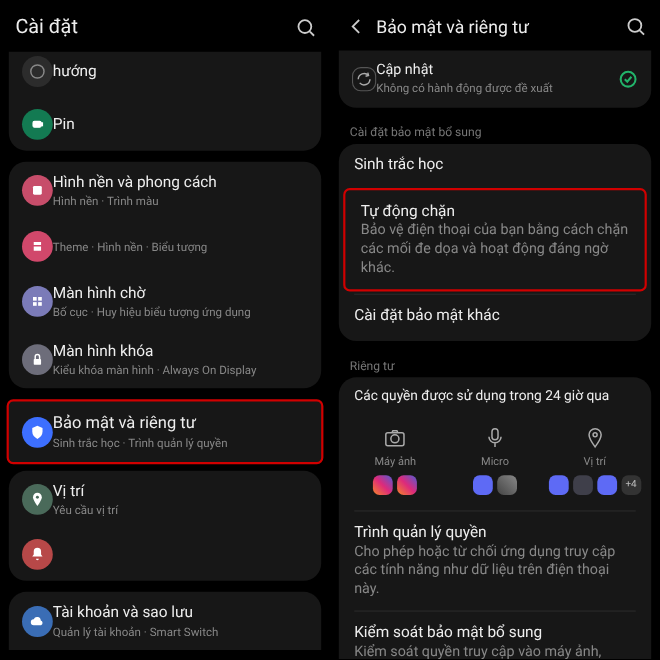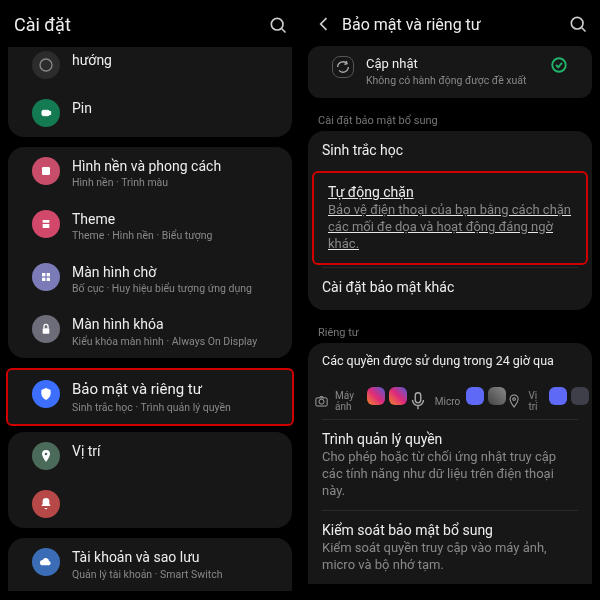--- a/index.html
+++ b/index.html
@@ -34,22 +34,23 @@
   .search-icon { width: 20px; height: 20px; stroke: #ccc; }
   .back-icon { width: 20px; height: 20px; stroke: #ccc; }
   .group {
     background: #171717;
     border-radius: 16px;
     margin: 0 8px 10px 8px;
     overflow: hidden;
   }
   .row {
     display: flex;
-    padding: 10px 24px;
-    gap: 12px;
+    align-items: center;
+    padding: 10px 12px;
+    gap: 0;
   }
   .row .texts { flex: 1; min-width: 0; }
   .row-title { font-size: 14px; color: #eee; line-height: 1.3; }
   .row-sub { font-size: 10.5px; color: #888; line-height: 1.3; margin-top: 1px; }
   .iconwrap {
     width: 28px; height: 28px; border-radius: 50%;
     display: flex; align-items: center; justify-content: center;
     flex-shrink: 0;
   }
   .iconwrap svg { width: 16px; height: 16px; display:block; }
@@ -66,21 +67,21 @@
     padding: 6px 18px 4px 18px;
   }
   .row-block { padding: 10px 14px; }
   .row-block .row-title { font-size: 14px; }
   .row-block .row-sub { font-size: 13px; }
   .check-icon { width:18px; height:18px; stroke:#22b36a; }
   .perm-grid {
     display:flex; justify-content:space-around;
     padding: 8px 6px 4px 6px;
   }
-  .perm-col { display:flex; align-items:center; gap:6px; flex:1; }
+  .perm-col { display:flex; flex-direction:column; align-items:center; gap:6px; flex:1; }
   .perm-icon { width:22px; height:22px; stroke:#aaa; fill:none; }
   .perm-lbl { font-size:10px; color:#888; }
   .chips { display:flex; gap:4px; justify-content:center; padding-bottom:10px; }
   .chip { width:18px; height:18px; border-radius:6px; }
   .chip.ig { background: linear-gradient(45deg,#f58529,#dd2a7b,#515bd4); }
   .chip.g1 { background: linear-gradient(45deg,#444,#888); }
   .chip.c1 { background:#5e6af5; }
   .chip.c2 { background:#3f3f4a; }
   .chip.more { background:#333; font-size:9px; color:#bbb; display:flex; align-items:center; justify-content:center; }
   .divider { height:1px; background:#2a2a2a; margin:0 14px; }
@@ -135,21 +136,20 @@
             <div class="row-sub">Hình nền · Trình màu</div>
           </div>
       </div>
       <div class="row">
         <div class="iconwrap" style="background:#d1486b">
             <svg viewBox="0 0 24 24" fill="#fff">
               <path d="M7 6h10v4H7z M7 12h10v6H7z"></path>
             </svg>
           </div>
         <div class="texts">
-            <div class="row-title">Theme</div>
             <div class="row-sub">Theme · Hình nền · Biểu tượng</div>
           </div>
       </div>
       <div class="row">
         <div class="iconwrap" style="background:#7b7bb8">
             <svg viewBox="0 0 24 24" fill="#fff">
               <rect x="6" y="6" width="5" height="5"></rect>
               <rect x="13" y="6" width="5" height="5"></rect>
               <rect x="6" y="13" width="5" height="5"></rect>
               <rect x="13" y="13" width="5" height="5"></rect>
@@ -191,20 +191,21 @@
     <div class="group">
       <div class="row">
         <div class="iconwrap" style="background:#4a6a5a">
             <svg viewBox="0 0 24 24" fill="#fff">
               <path d="M12 3a6 6 0 016 6c0 4-6 12-6 12S6 13 6 9a6 6 0 016-6z"></path>
               <circle cx="12" cy="9" r="2" fill="#4a6a5a"></circle>
             </svg>
           </div>
         <div class="texts">
             <div class="row-title">Vị trí</div>
+            <div class="row-sub">Yêu cầu vị trí</div>
           </div>
       </div>
       <div class="row">
         <div class="iconwrap" style="background:#b74848">
             <svg viewBox="0 0 24 24" fill="#fff">
               <path d="M12 3a5 5 0 015 5v4l2 3H5l2-3V8a5 5 0 015-5z"></path>
               <path d="M10 18a2 2 0 004 0"></path>
             </svg>
           </div>
       </div>
@@ -231,21 +232,21 @@
     <svg class="back-icon" viewBox="0 0 24 24" fill="none" stroke-width="2">
         <polyline points="15 5 8 12 15 19"></polyline>
       </svg>
     <div class="title small">Bảo mật và riêng tư</div>
     <svg class="search-icon" viewBox="0 0 24 24" fill="none" stroke-width="2">
         <circle cx="11" cy="11" r="7"></circle>
         <line x1="21" y1="21" x2="16.5" y2="16.5"></line>
       </svg>
   </div>
 
-  <div class="group partial-top" style="margin-top:0;border-radius:12px;">
+  <div class="group partial-top" style="margin-top:0;">
     <div class="row">
       <div class="iconwrap" style="background:transparent;border:1px solid #555;border-radius:8px;width:22px;height:22px">
           <svg viewBox="0 0 24 24" fill="none" stroke="#aaa" stroke-width="2">
             <path d="M4 12a8 8 0 0114-5M20 12a8 8 0 01-14 5"></path>
             <polyline points="17 3 18 7 14 8"></polyline>
           </svg>
         </div>
       <div class="texts">
           <div class="row-title" style="font-size:13px">Cập nhật</div>
           <div class="row-sub">Không có hành động được đề xuất</div>
@@ -256,21 +257,21 @@
         </svg>
     </div>
   </div>
 
   <div class="section-label">Cài đặt bảo mật bổ sung</div>
 
   <div class="group" style="padding-bottom:4px;">
     <div class="row-block">
       <div class="row-title">Sinh trắc học</div>
     </div>
-    <div class="row-block highlight" style="margin:2px 4px;text-decoration:underline;">
+    <div class="row-block highlight" style="margin:2px 4px;">
       <div class="row-title">Tự động chặn</div>
       <div class="row-sub">Bảo vệ điện thoại của bạn bằng cách chặn các mối đe dọa và hoạt động đáng ngờ khác.</div>
     </div>
     <div class="divider"></div>
     <div class="row-block">
       <div class="row-title">Cài đặt bảo mật khác</div>
     </div>
   </div>
 
   <div class="section-label">Riêng tư</div>
@@ -313,21 +314,21 @@
             <div class="chip c1"></div>
             <div class="chip c2"></div>
             <div class="chip c1"></div>
             <div class="chip more">+4</div>
           </div>
       </div>
     </div>
     <div class="divider"></div>
     <div class="row-block">
       <div class="row-title">Trình quản lý quyền</div>
-      <div class="row-sub">Cho phép hoặc từ chối ứng nhật truy cập các tính năng như dữ liệu trên điện thoại này.</div>
+      <div class="row-sub">Cho phép hoặc từ chối ứng dụng truy cập các tính năng như dữ liệu trên điện thoại này.</div>
     </div>
     <div class="divider"></div>
     <div class="row-block">
       <div class="row-title">Kiểm soát bảo mật bổ sung</div>
       <div class="row-sub">Kiểm soát quyền truy cập vào máy ảnh, micro và bộ nhớ tạm.</div>
     </div>
   </div>
 </div>
 
 </body></html>

